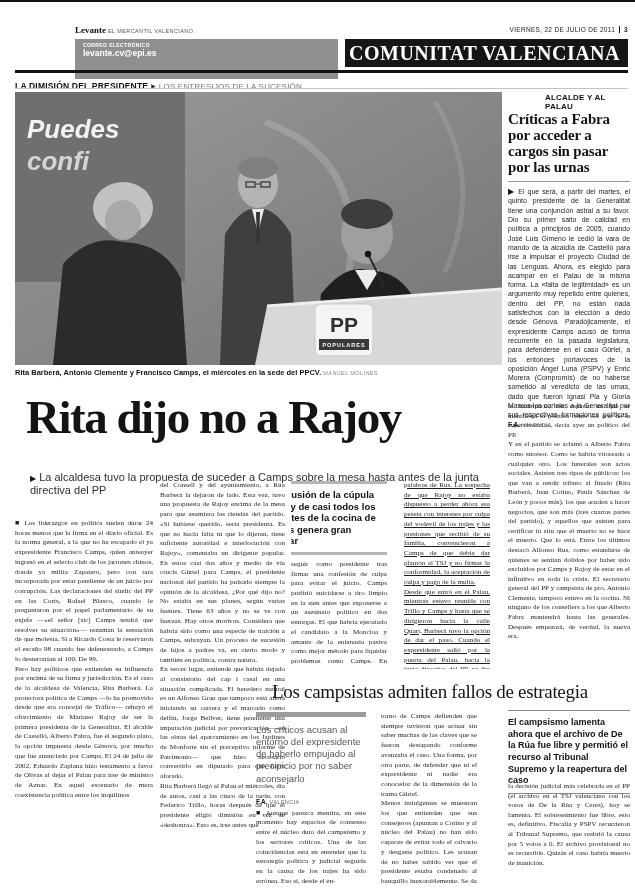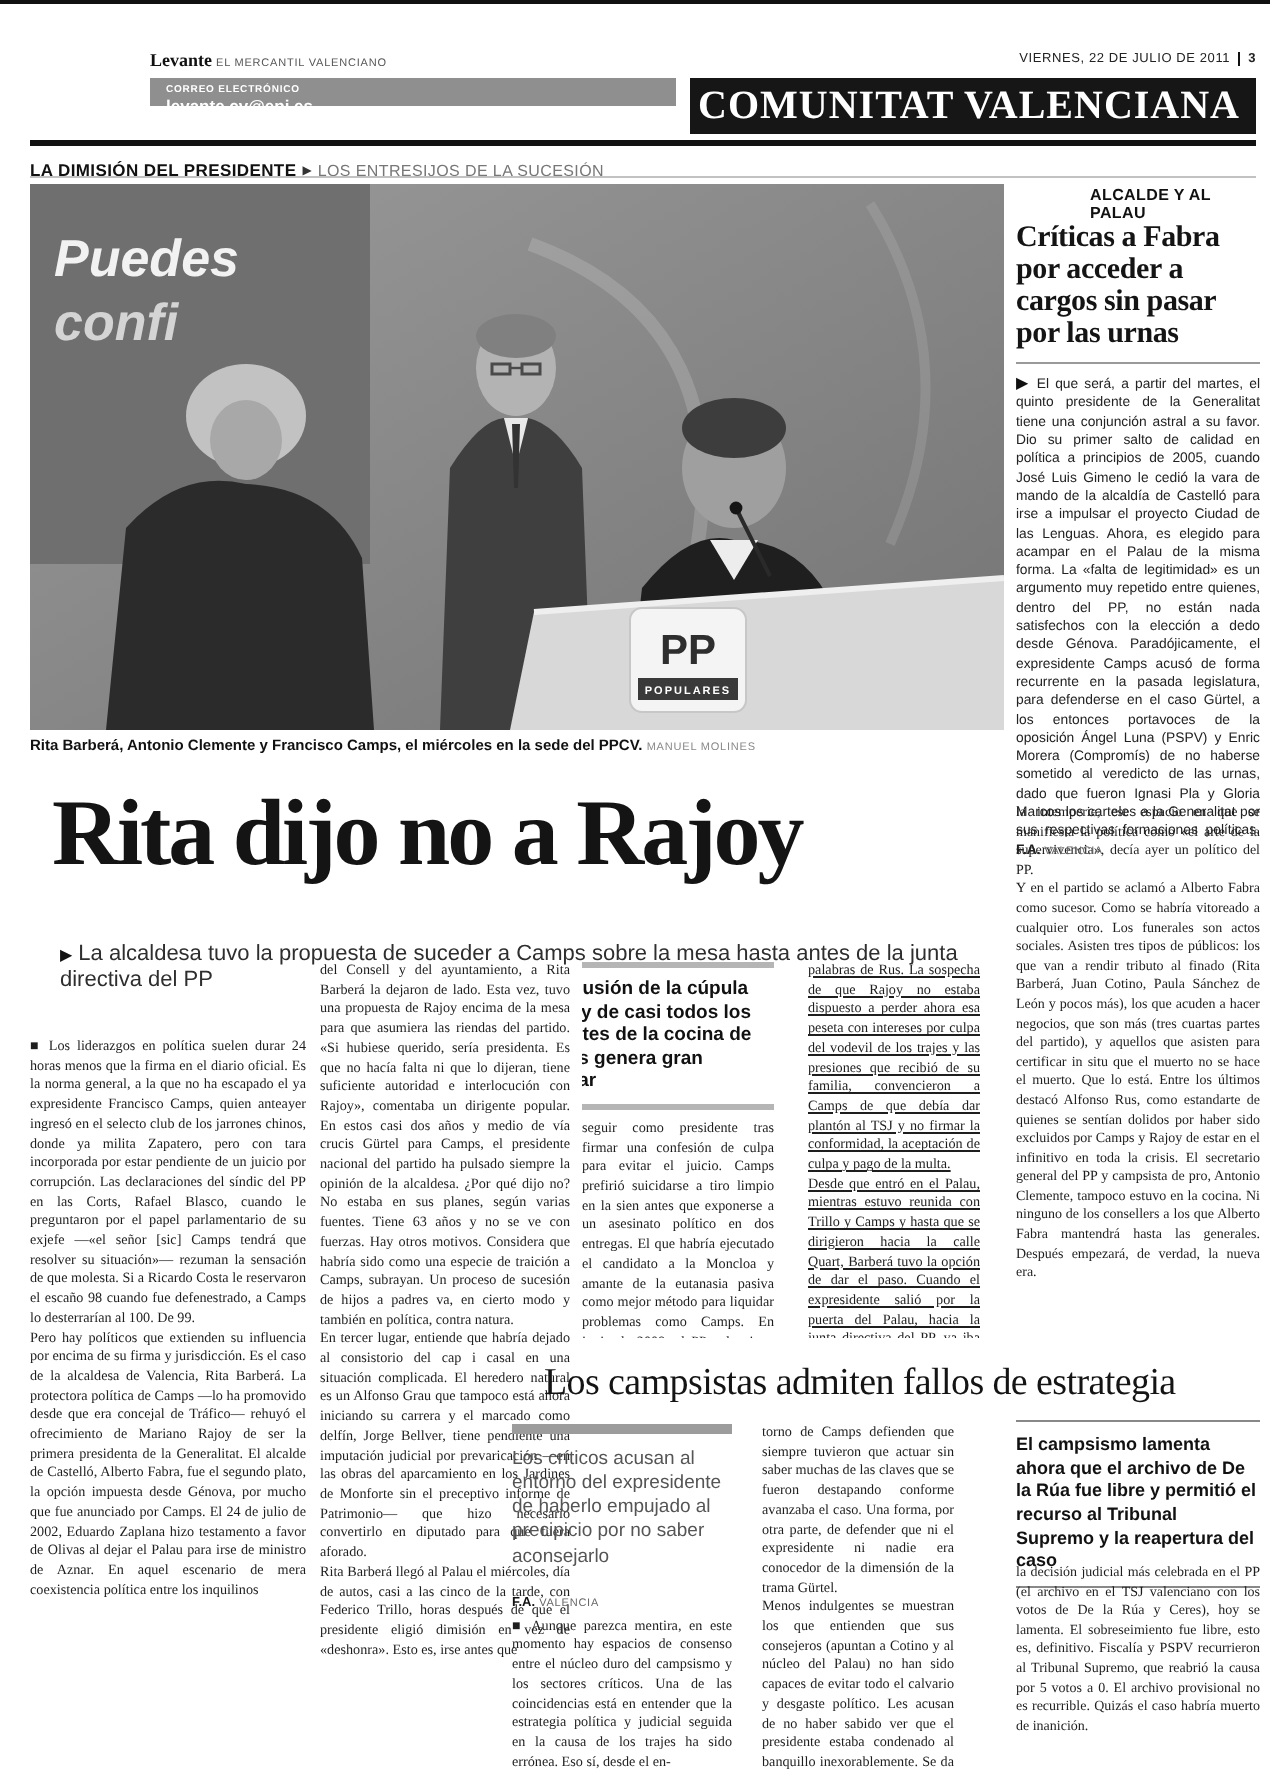--- a/index.html
+++ b/index.html
@@ -5,21 +5,21 @@
   html,body{margin:0;padding:0;background:#e8e8e8;}
   .page{position:relative;width:635px;height:894px;margin:0 auto;background:#fff;
         font-family:"Liberation Serif",serif;color:#1e1e1e;overflow:hidden;}
   .abs{position:absolute;}
   
   .top-rule{left:0;top:0;width:635px;height:2px;background:#111;}
   .brand{left:75px;top:25px;font:bold 9px "Liberation Serif",serif;color:#111;}
   .brand-sub{font:5.5px "Liberation Sans",sans-serif;color:#555;letter-spacing:.4px;margin-left:2px;}
   .dateline{right:7px;top:26px;font:6.5px "Liberation Sans",sans-serif;color:#222;letter-spacing:.3px;}
   .page-num{border-left:1px solid #111;margin-left:4px;padding-left:4px;font-weight:bold;}
-  .email-box{left:75px;top:39px;width:263px;height:14px;background:#8f8f8f;color:#fff;
+  .email-box{left:75px;top:39px;width:263px;height:40px;background:#8f8f8f;color:#fff;
              padding:3px 8px;box-sizing:border-box;font-family:"Liberation Sans",sans-serif;}
   .email-label{font-size:5px;font-weight:bold;letter-spacing:.4px;}
   .email-addr{font-size:8.5px;font-weight:bold;}
   .section-band{left:345px;top:39px;width:283px;height:28px;background:#161616;color:#fff;
                 text-align:right;padding-right:8px;box-sizing:border-box;
                 font:bold 20px/28px "Liberation Serif",serif;letter-spacing:.5px;}
   .kicker-rule{left:15px;top:70px;width:613px;height:2.5px;background:#111;}
   .kicker{left:15px;top:75px;font-family:"Liberation Sans",sans-serif;}
   .kicker-left{font-size:8.5px;font-weight:bold;color:#111;letter-spacing:.2px;}
   .kicker-arrow{font-size:6px;color:#333;margin:0 3px;vertical-align:1px;}

